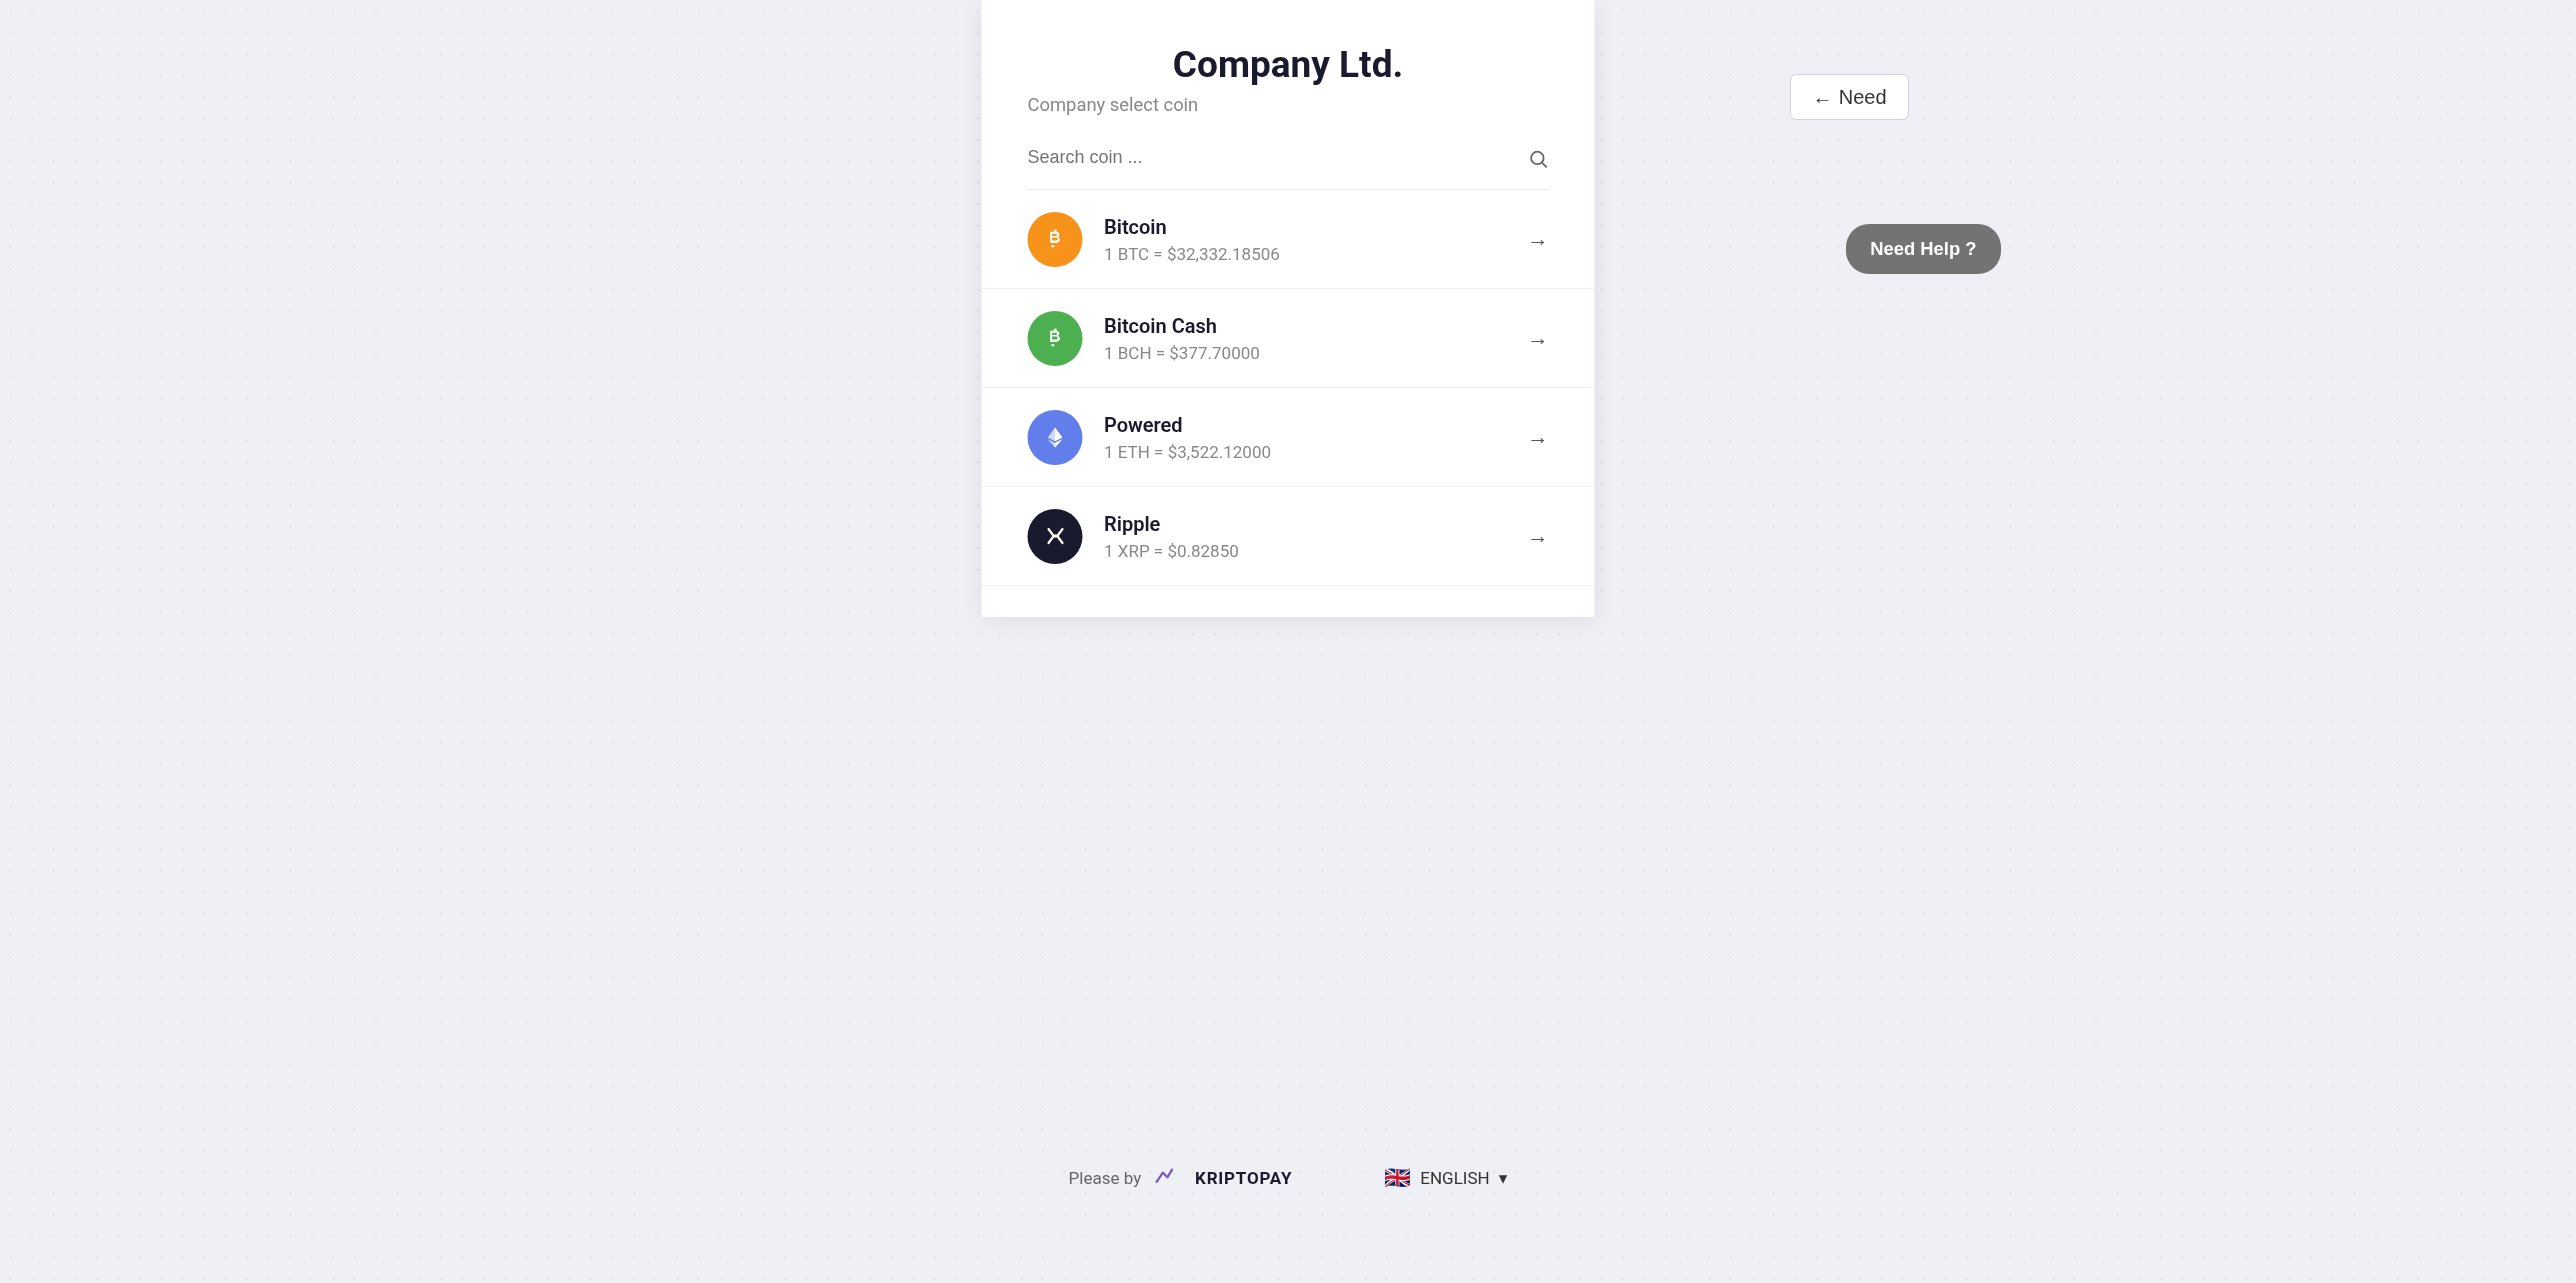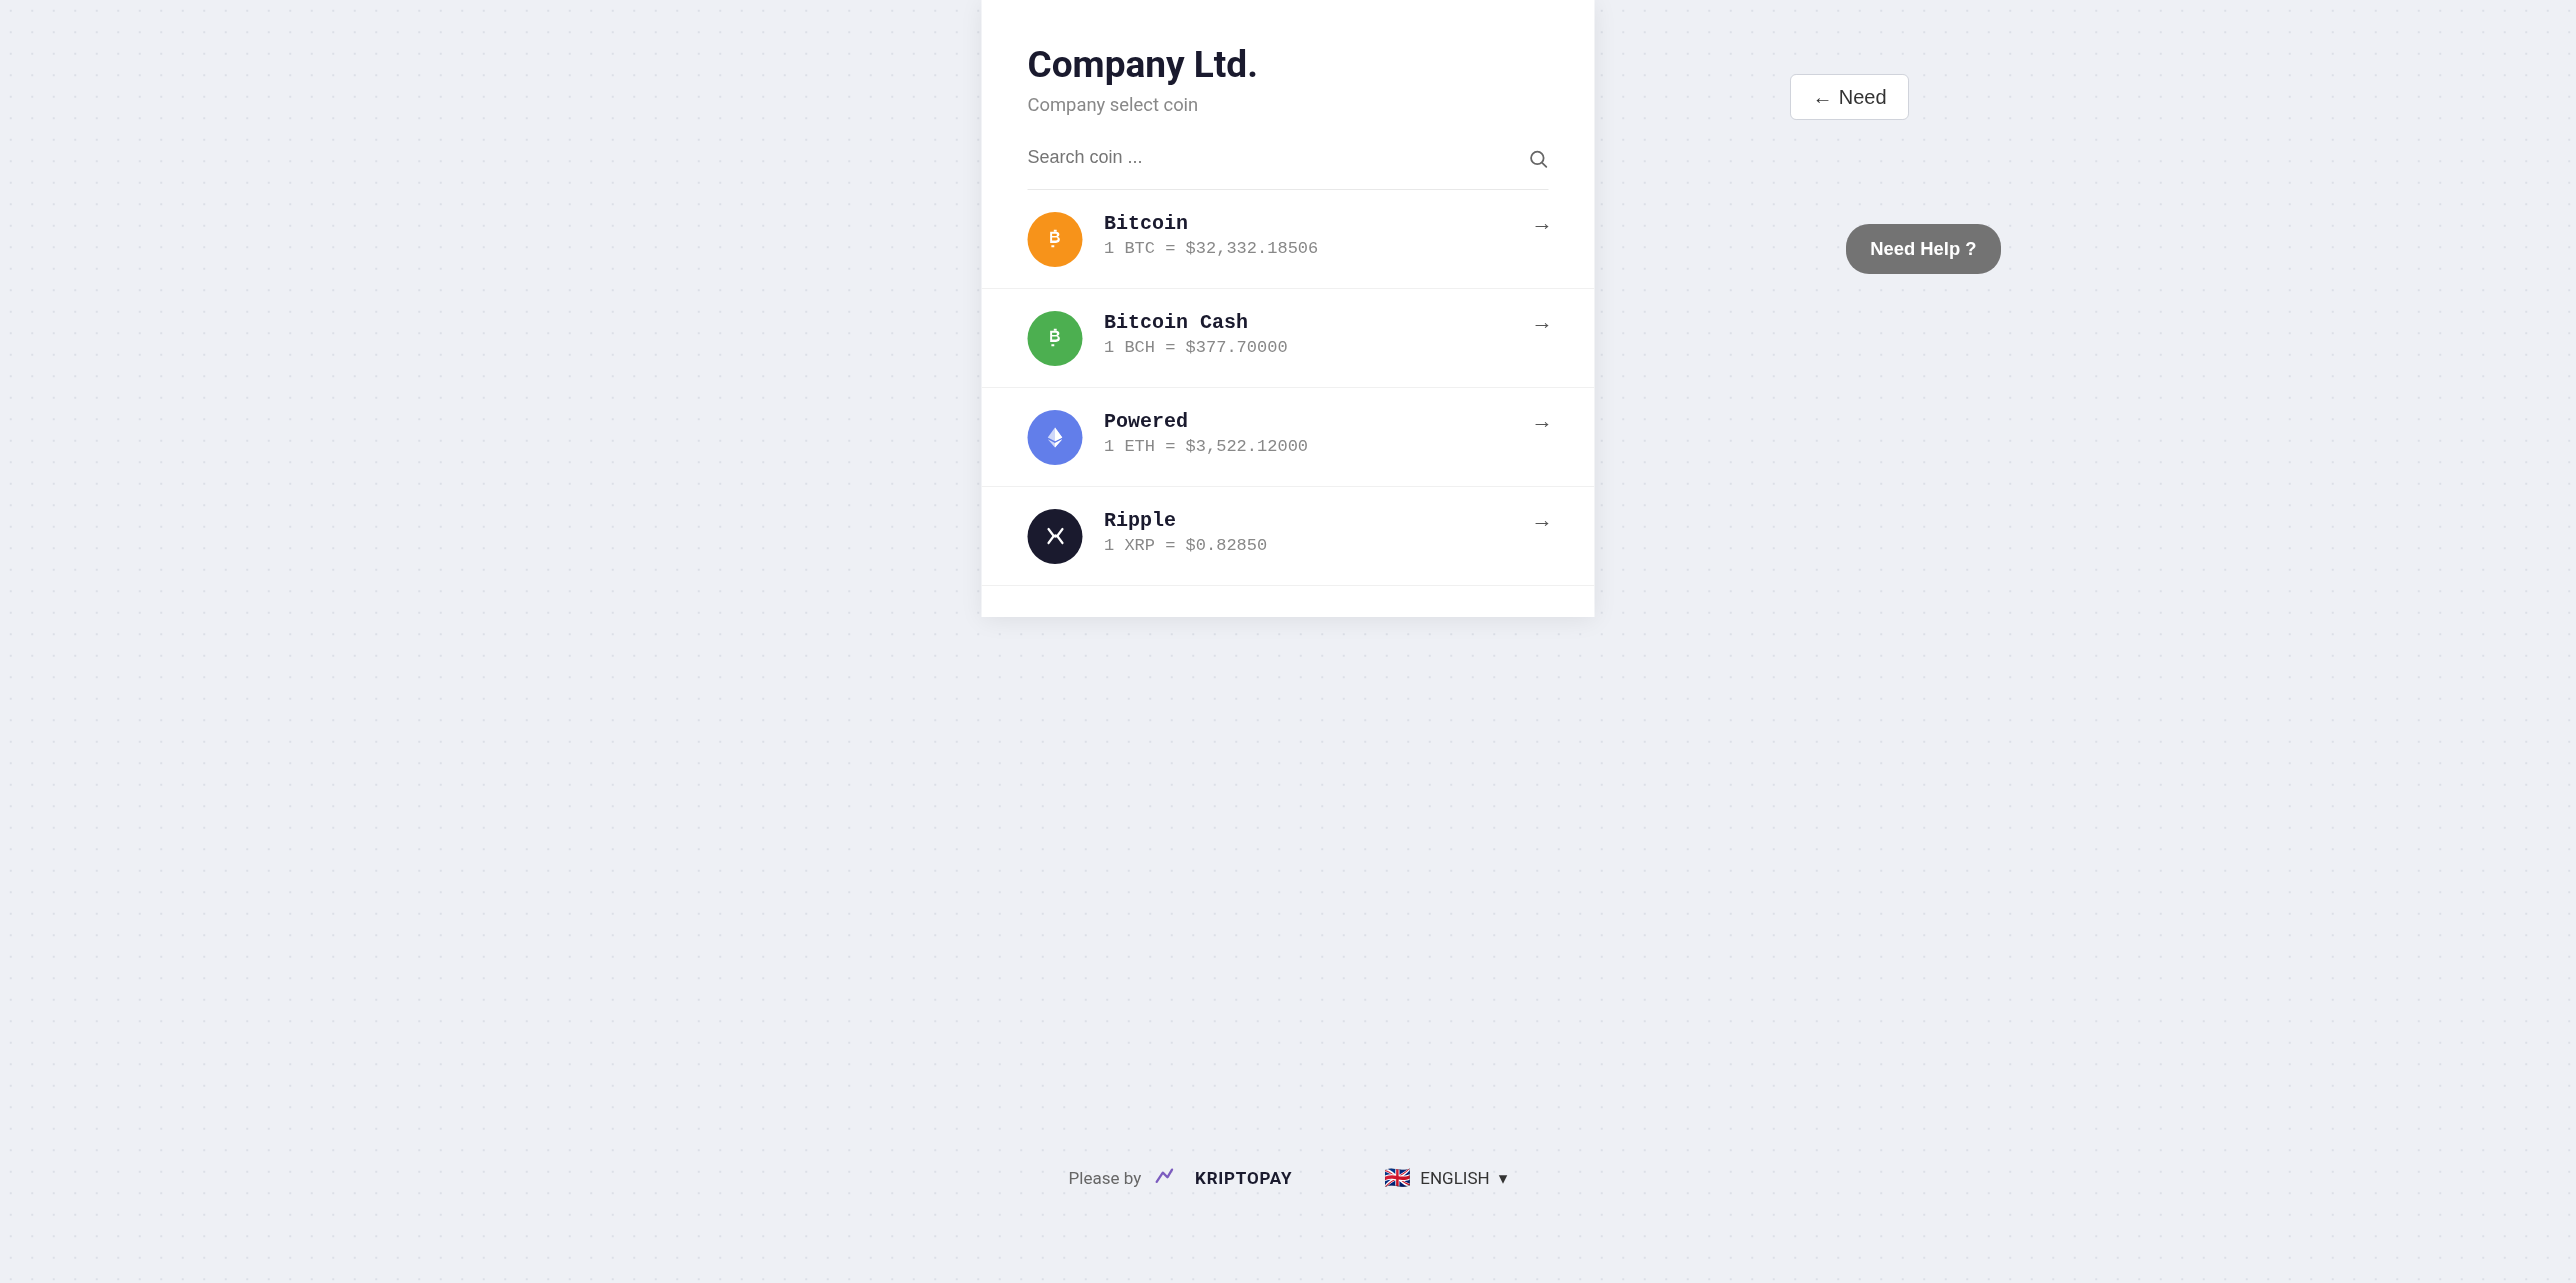--- a/index.html
+++ b/index.html
@@ -73,20 +73,21 @@
 
     .card-header {
       padding: 43px 46px 15.3px 46px;
     }
 
     .card-title {
       font-size: 37px;
       font-weight: 700;
       color: #1a1a2e;
       margin-bottom: 7.7px;
+      text-align: center;
     }
 
     .card-subtitle {
       font-size: 18.4px;
       color: #888;
     }
 
     
     .search-container {
       margin: 7.7px 46px 0 46px;
@@ -114,26 +115,25 @@
       font-size: 21.5px;
     }
 
     
     .coin-list {
       margin-top: 0;
     }
 
     .coin-item {
       display: flex;
-      align-items: flex-start;
+      align-items: center;
       padding: 21.5px 46px;
       border-bottom: 0.8px solid #f0f0f0;
       cursor: pointer;
       transition: background 0.15s;
-      font-family: Liberation Mono, monospace;
     }
 
     .coin-icon {
       width: 55px;
       height: 55px;
       border-radius: 50%;
       display: flex;
       align-items: center;
       justify-content: center;
       font-size: 28px;

